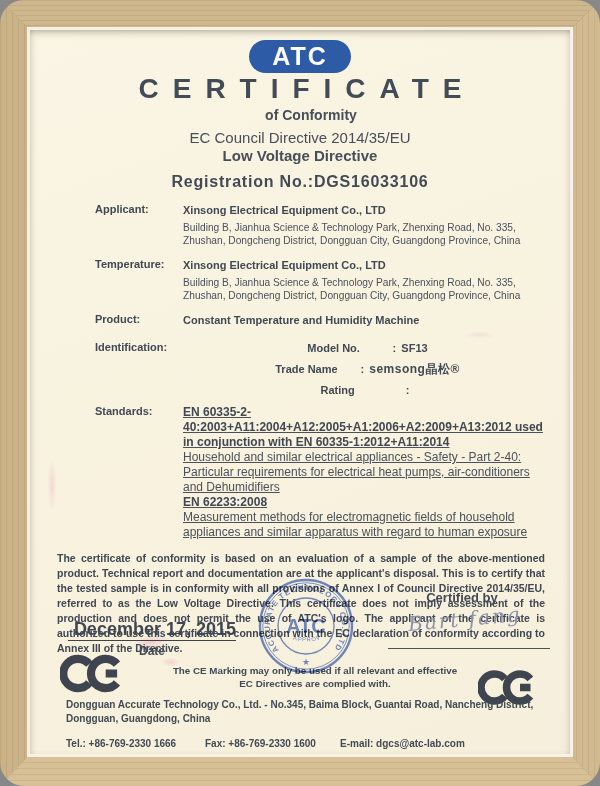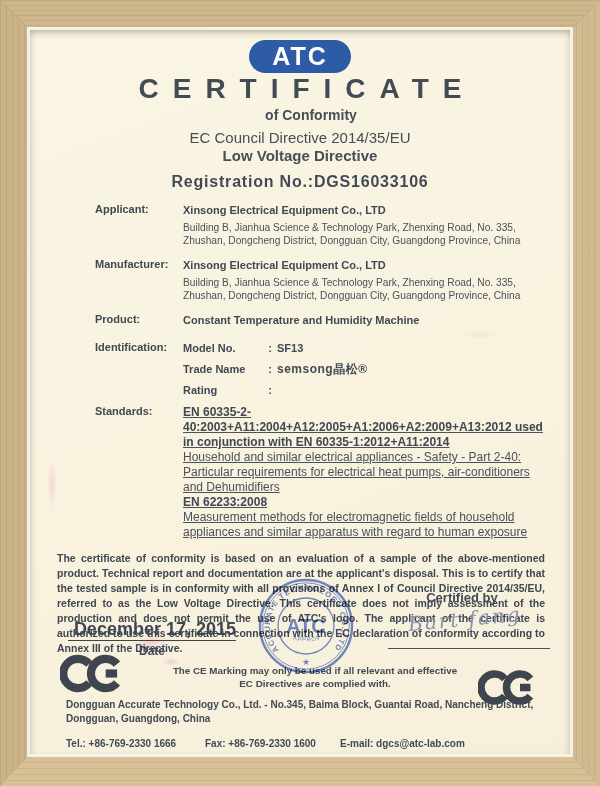--- a/index.html
+++ b/index.html
@@ -1,20 +1,21 @@
 <!DOCTYPE html>
 <html><head>
 <meta charset="utf-8">
 <style>
   html,body{margin:0;padding:0;background:#888;}
   *{box-sizing:border-box;}
   .stage{
     position:relative;width:600px;height:786px;margin:0 auto;
     font-family:"Liberation Sans","DejaVu Sans",sans-serif;
     overflow:hidden;
+    border-radius:24px;
   }
   
   .frame-piece{position:absolute;left:0;top:0;width:600px;height:786px;}
   .frame-top{
     clip-path:polygon(0 0,600px 0,570px 30px,30px 30px);
     background:
       repeating-linear-gradient(180deg, rgba(140,110,70,.16) 0 1px, rgba(0,0,0,0) 1px 5px),
       linear-gradient(180deg,#cfb78d,#dac49c);
   }
   .frame-left{
@@ -64,21 +65,21 @@
   .cert-dir1{margin-top:6px;text-align:center;font-weight:normal;font-size:15px;color:#474e58;}
   .cert-dir2{margin-top:1px;text-align:center;font-weight:bold;font-size:15px;color:#474e58;}
   .cert-reg{margin-top:9px;text-align:center;font-weight:bold;font-size:16px;letter-spacing:.8px;color:#424a55;}
   
   .rows{margin-top:12px;padding-left:65px;padding-right:18px;}
   .row{display:grid;grid-template-columns:88px 1fr;margin-bottom:11px;}
   .row .lbl{font-weight:bold;font-size:11px;color:#404853;}
   .row .val-name{font-weight:bold;font-size:11px;color:#404853;line-height:14px;}
   .row .val-addr{font-size:10.2px;line-height:13px;margin-top:4px;color:#4a515b;}
   .row.product{margin-bottom:14px;}
-  .ident-rows{display:flex;flex-direction:column;gap:7px;}
+  .ident-rows{display:flex;flex-direction:column;gap:7px;align-items:center;}
   .ident-row{display:grid;grid-template-columns:80px 14px 1fr;font-size:11px;line-height:14px;}
   .ident-row .k{font-weight:bold;color:#404853;}
   .ident-row .sep{font-weight:bold;color:#404853;text-align:center;}
   .ident-row .v{font-weight:bold;color:#424a55;}
   .trade-logo{font-weight:bold;font-size:12px;letter-spacing:.5px;color:#5a6270;}
   .row.ident{margin-bottom:8px;}
   .std-lines{font-size:12px;line-height:15px;color:#4a515b;text-decoration:underline;}
   .std-lines .b{font-weight:bold;color:#404853;}
   
   .declaration{
@@ -135,21 +136,21 @@
 
       <div class="row">
         <div class="lbl">Applicant:</div>
         <div>
           <div class="val-name">Xinsong Electrical Equipment Co., LTD</div>
           <div class="val-addr">Building B, Jianhua Science &amp; Technology Park, Zhenxing Road, No. 335, Zhushan, Dongcheng District, Dongguan City, Guangdong Province, China</div>
         </div>
       </div>
 
       <div class="row">
-        <div class="lbl">Manufacturer:</div>
+        <div class="lbl">Temperature:</div>
         <div>
           <div class="val-name">Xinsong Electrical Equipment Co., LTD</div>
           <div class="val-addr">Building B, Jianhua Science &amp; Technology Park, Zhenxing Road, No. 335, Zhushan, Dongcheng District, Dongguan City, Guangdong Province, China</div>
         </div>
       </div>
 
       <div class="row product">
         <div class="lbl">Product:</div>
         <div class="val-name">Constant Temperature and Humidity Machine</div>
       </div>

